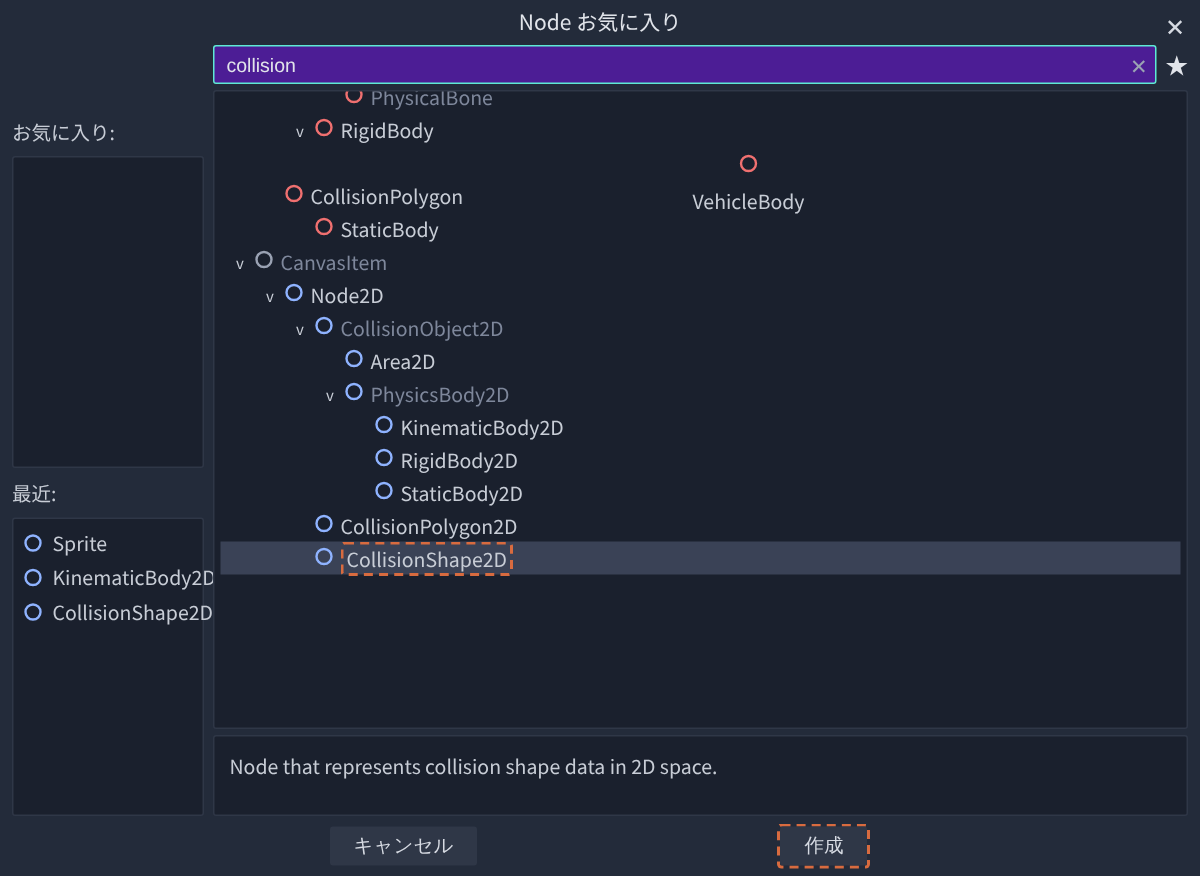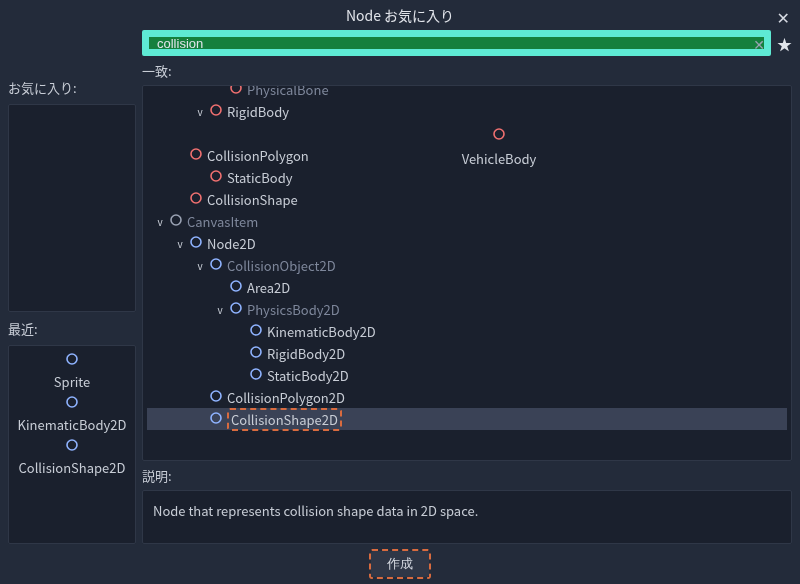--- a/index.html
+++ b/index.html
@@ -57,37 +57,36 @@
   .recent-panel {
     height: 220px;
     padding: 4px 4px;
   }
   .recent-item {
     display: flex;
     align-items: center;
     gap: 6px;
     padding: 2px 2px;
     cursor: pointer;
-    flex-direction: column;
   }
   .right {
     flex: 1;
     display: flex;
     flex-direction: column;
     gap: 4px;
   }
   .search-row {
     display: flex;
     gap: 6px;
     align-items: center;
   }
   .search-input {
     flex: 1;
-    background: #15803d;
-    border: 7px solid #5eead4;
+    background: #4c1d95;
+    border: 1px solid #5eead4;
     color: #e1e4ea;
     padding: 4px 26px 4px 8px;
     border-radius: 2px;
     font-size: 13px;
     height: 26px;
   }
   .search-wrap { position: relative; flex:1; display:flex; }
   .clear-x {
     position: absolute;
     right: 6px;
@@ -196,21 +195,20 @@
   </div>
 
   <div class="right">
     <div class="search-row">
       <div class="search-wrap">
         <input class="search-input" value="collision" style="">
         <span class="clear-x">✕</span>
       </div>
       <span class="star">★</span>
     </div>
-    <div class="section-label">一致:</div>
     <div class="panel tree-panel" id="tree-panel">
         <div class="tree-row" style="padding-left: 68px; margin-top: -10px;">
           <span class="expander"></span>
           <span><svg class="icon" viewBox="0 0 14 14">
               <circle cx="7" cy="7" r="5" fill="none" stroke="#f07070" stroke-width="1.6"></circle>
             </svg></span>
           <span class="label grey">PhysicalBone</span>
         </div>
         <div class="tree-row" style="padding-left: 48px;">
           <span class="expander">v</span>
@@ -233,35 +231,28 @@
             </svg></span>
           <span class="label">CollisionPolygon</span>
         </div>
         <div class="tree-row" style="padding-left: 48px;">
           <span class="expander"></span>
           <span><svg class="icon" viewBox="0 0 14 14">
               <circle cx="7" cy="7" r="5" fill="none" stroke="#f07070" stroke-width="1.6"></circle>
             </svg></span>
           <span class="label">StaticBody</span>
         </div>
+        <div class="tree-row" style="padding-left: 8px;">
+          <span class="expander">v</span>
+          <span><svg class="icon" viewBox="0 0 14 14">
+              <circle cx="7" cy="7" r="5" fill="none" stroke="#9aa2b3" stroke-width="1.6"></circle>
+            </svg></span>
+          <span class="label grey">CanvasItem</span>
+        </div>
         <div class="tree-row" style="padding-left: 28px;">
-          <span class="expander"></span>
-          <span><svg class="icon" viewBox="0 0 14 14">
-              <circle cx="7" cy="7" r="5" fill="none" stroke="#f07070" stroke-width="1.6"></circle>
-            </svg></span>
-          <span class="label">CollisionShape</span>
-        </div>
-        <div class="tree-row" style="padding-left: 8px;">
-          <span class="expander">v</span>
-          <span><svg class="icon" viewBox="0 0 14 14">
-              <circle cx="7" cy="7" r="5" fill="none" stroke="#9aa2b3" stroke-width="1.6"></circle>
-            </svg></span>
-          <span class="label grey">CanvasItem</span>
-        </div>
-        <div class="tree-row" style="padding-left: 28px;">
           <span class="expander">v</span>
           <span><svg class="icon" viewBox="0 0 14 14">
               <circle cx="7" cy="7" r="5" fill="none" stroke="#8fb3ff" stroke-width="1.6"></circle>
             </svg></span>
           <span class="label">Node2D</span>
         </div>
         <div class="tree-row" style="padding-left: 48px;">
           <span class="expander">v</span>
           <span><svg class="icon" viewBox="0 0 14 14">
               <circle cx="7" cy="7" r="5" fill="none" stroke="#8fb3ff" stroke-width="1.6"></circle>
@@ -311,24 +302,24 @@
           <span class="label">CollisionPolygon2D</span>
         </div>
         <div class="tree-row selected" style="padding-left: 48px;">
           <span class="expander"></span>
           <span><svg class="icon" viewBox="0 0 14 14">
               <circle cx="7" cy="7" r="5" fill="none" stroke="#8fb3ff" stroke-width="1.6"></circle>
             </svg></span>
           <span class="highlight"><span class="label">CollisionShape2D</span></span>
         </div>
       </div>
-    <div class="section-label">説明:</div>
     <div class="panel desc-panel">
       <span>Node that represents collision shape data in 2D space.</span>
     </div>
   </div>
 </div>
 
 <div class="buttonbar">
+  <button class="btn">キャンセル</button>
   <span class="highlight-btn">
     <button class="btn">作成</button>
   </span>
 </div>
 
 </body></html>

